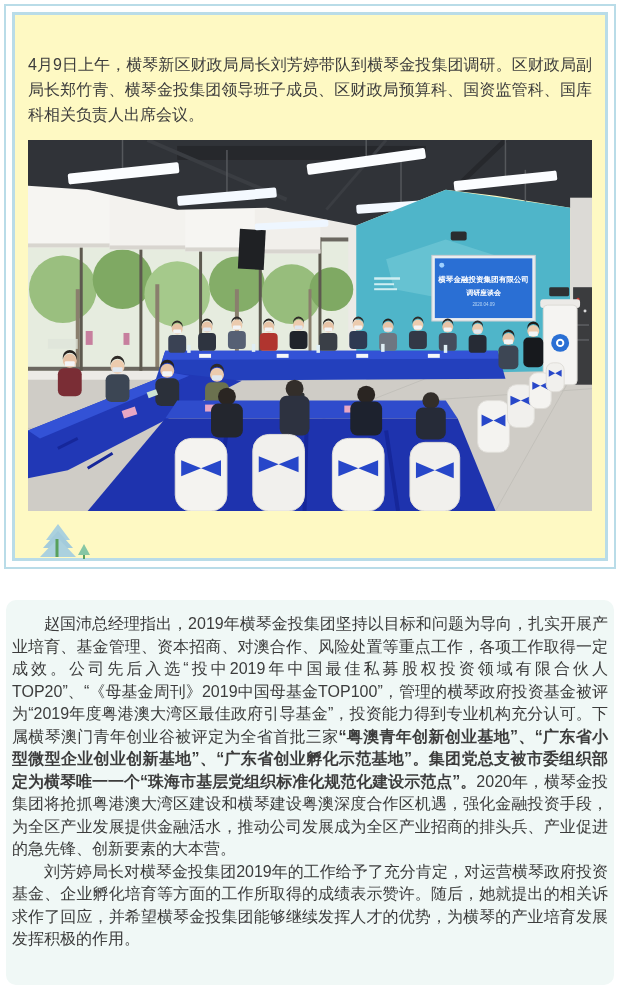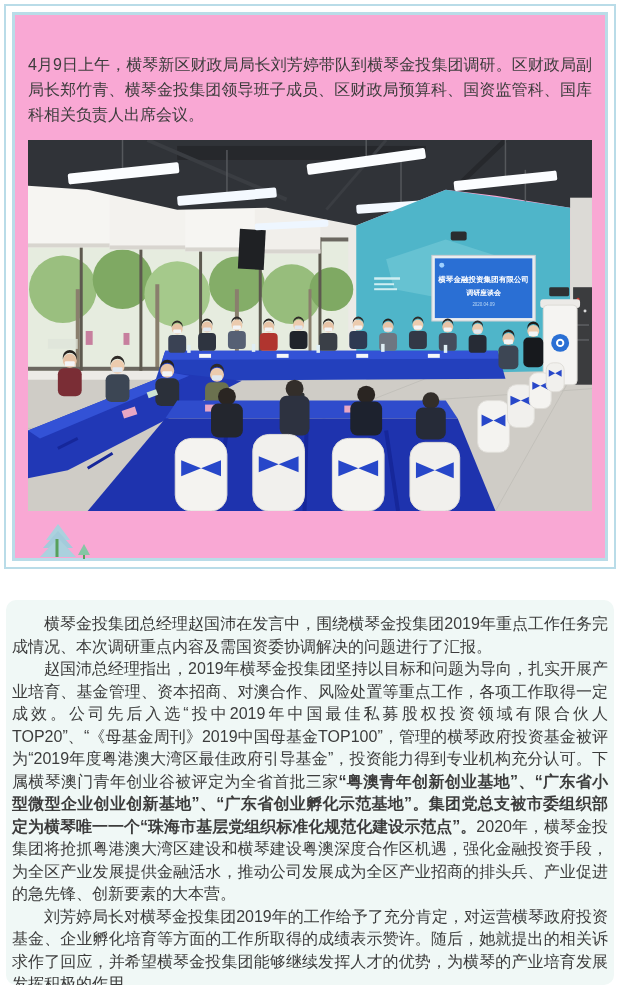--- a/index.html
+++ b/index.html
@@ -9,21 +9,21 @@
     font-family:"Liberation Sans","DejaVu Sans",sans-serif;
     -webkit-font-smoothing:antialiased;
   }
   
   .intro-outer{
     position:absolute;left:4px;top:4px;width:612px;height:565px;
     border:2px solid #b9dce8;box-sizing:border-box;background:#fff;
   }
   .intro-inner{
     position:absolute;top:6px;left:6px;right:6px;bottom:6px;
-    border:3px solid #b9dce8;box-sizing:border-box;background:#f9a8d4;
+    border:3px solid #b9dce8;box-sizing:border-box;background:#fef9c3;
   }
   .intro-content{padding:0 13px;}
   .intro-text{
     margin:37px 0 0 0;
     font-size:16px;line-height:25px;color:#3c3c3c;
     text-align:justify;
   }
   .photo-wrap{margin-top:13px;line-height:0;text-align:right;}
   .photo-wrap svg{display:block;width:100%;height:auto;}
   .tree-deco{margin:12px 0 0 10px;line-height:0;}
@@ -380,17 +380,16 @@
           <rect x="45" y="32" width="2" height="4" fill="#58a05c"></rect>
         </svg>
       </div>
 
     </div>
   </div>
 </div>
 
 <div class="body-box">
   <div id="body-paragraphs">
-      <p><span>横琴金投集团总经理赵国沛在发言中，围绕横琴金投集团2019年重点工作任务完成情况、本次调研重点内容及需国资委协调解决的问题进行了汇报。</span></p>
       <p><span>赵国沛总经理指出，2019年横琴金投集团坚持以目标和问题为导向，扎实开展产业培育、基金管理、资本招商、对澳合作、风险处置等重点工作，各项工作取得一定成效。公司先后入选“投中2019年中国最佳私募股权投资领域有限合伙人TOP20”、“《母基金周刊》2019中国母基金TOP100”，管理的横琴政府投资基金被评为“2019年度粤港澳大湾区最佳政府引导基金”，投资能力得到专业机构充分认可。下属横琴澳门青年创业谷被评定为全省首批三家</span><span class="b">“粤澳青年创新创业基地”、“广东省小型微型企业创业创新基地”、“广东省创业孵化示范基地”。集团党总支被市委组织部定为横琴唯一一个“珠海市基层党组织标准化规范化建设示范点”。</span><span>2020年，横琴金投集团将抢抓粤港澳大湾区建设和横琴建设粤澳深度合作区机遇，强化金融投资手段，为全区产业发展提供金融活水，推动公司发展成为全区产业招商的排头兵、产业促进的急先锋、创新要素的大本营。</span></p>
       <p><span>刘芳婷局长对横琴金投集团2019年的工作给予了充分肯定，对运营横琴政府投资基金、企业孵化培育等方面的工作所取得的成绩表示赞许。随后，她就提出的相关诉求作了回应，并希望横琴金投集团能够继续发挥人才的优势，为横琴的产业培育发展发挥积极的作用。</span></p>
     </div>
 </div>
 
 </body></html>

